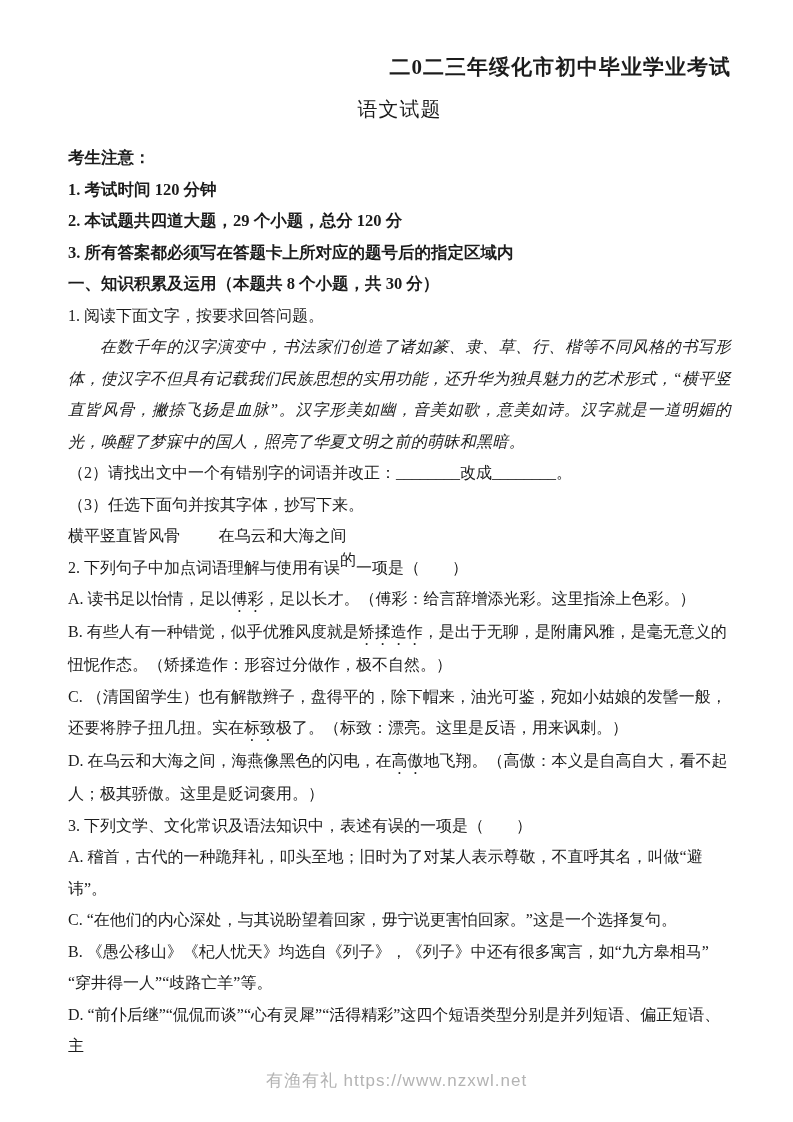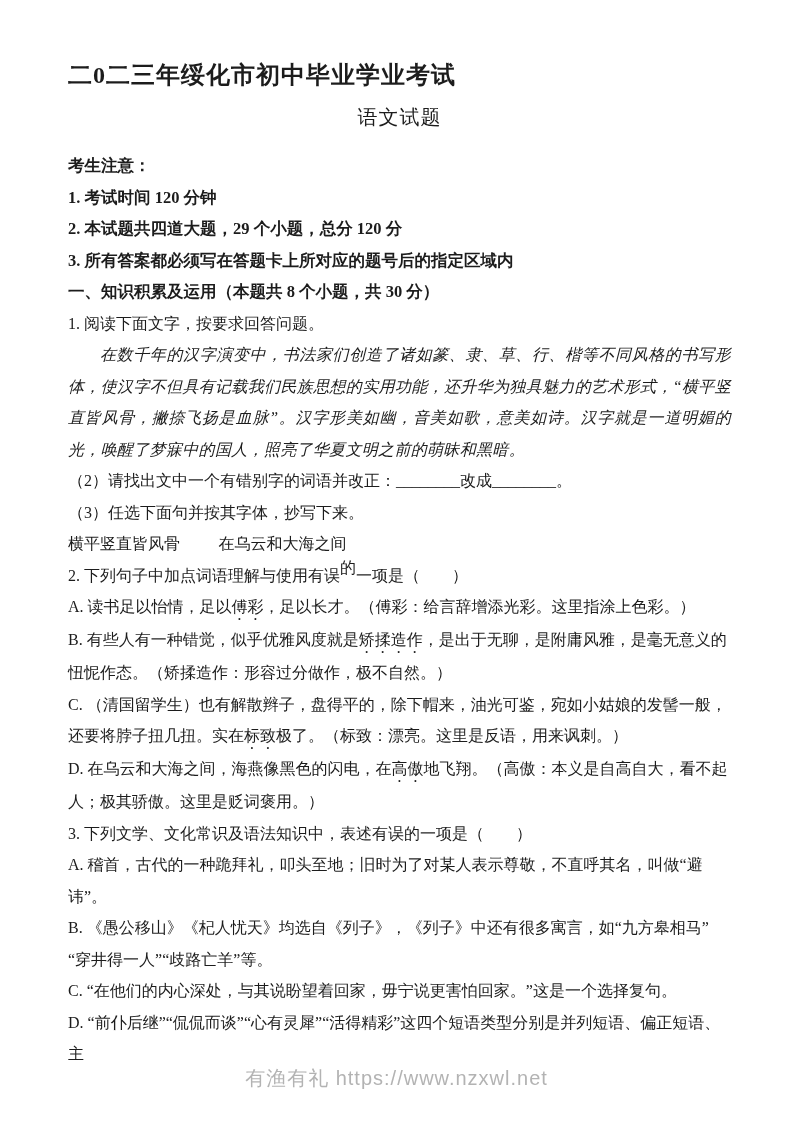--- a/index.html
+++ b/index.html
@@ -12,27 +12,26 @@
     height: 1122px;
     position: relative;
     overflow: hidden;
     font-family: "Liberation Serif", "DejaVu Serif", serif;
     color: #1c1c1c;
   }
   .page {
     padding: 54px 62px 0 68px;
   }
   .title {
-    text-align: left;
+    text-align: right;
     font-weight: bold;
-    font-size: 24px;
+    font-size: 21px;
     line-height: 26px;
     margin-bottom: 17px;
     letter-spacing: 1px;
-    margin-top: 8px;
   }
   .subtitle {
     text-align: center;
     font-weight: normal;
     font-size: 20px;
     line-height: 24px;
     margin-bottom: 21px;
     letter-spacing: 1px;
   }
   .bold-line {
@@ -66,21 +65,21 @@
     position: relative;
     top: -0.45em;
   }
   .footer {
     position: absolute;
     left: 0;
     right: 0;
     bottom: 30px;
     text-align: center;
     font-family: "Liberation Sans", "DejaVu Sans", sans-serif;
-    font-size: 20px;
+    font-size: 17px;
     color: #b3b3b3;
     letter-spacing: 1px;
   }
 </style>
 </head>
 <body>
 
 <div class="page">
 
   <div class="title">二0二三年绥化市初中毕业学业考试</div>
@@ -106,19 +105,19 @@
   <div class="line"><span>A. 读书足以怡情，足以</span><span class="em-dot">傅彩</span><span>，足以长才。（傅彩：给言辞增添光彩。这里指涂上色彩。）</span></div>
 
   <div class="line"><span>B. 有些人有一种错觉，似乎优雅风度就是</span><span class="em-dot">矫揉造作</span><span>，是出于无聊，是附庸风雅，是毫无意义的忸怩作态。（矫揉造作：形容过分做作，极不自然。）</span></div>
 
   <div class="line"><span>C. （清国留学生）也有解散辫子，盘得平的，除下帽来，油光可鉴，宛如小姑娘的发髻一般，还要将脖子扭几扭。实在</span><span class="em-dot">标致</span><span>极了。（标致：漂亮。这里是反语，用来讽刺。）</span></div>
 
   <div class="line"><span>D. 在乌云和大海之间，海燕像黑色的闪电，在</span><span class="em-dot">高傲</span><span>地飞翔。（高傲：本义是自高自大，看不起人；极其骄傲。这里是贬词褒用。）</span></div>
 
   <div class="line">3. 下列文学、文化常识及语法知识中，表述有误的一项是（　　）</div>
   <div class="line">A. 稽首，古代的一种跪拜礼，叩头至地；旧时为了对某人表示尊敬，不直呼其名，叫做“避讳”。</div>
+  <div class="line">C. “在他们的内心深处，与其说盼望着回家，毋宁说更害怕回家。”这是一个选择复句。</div>
   <div class="line">B. 《愚公移山》《杞人忧天》均选自《列子》，《列子》中还有很多寓言，如“九方皋相马”“穿井得一人”“歧路亡羊”等。</div>
-  <div class="line">C. “在他们的内心深处，与其说盼望着回家，毋宁说更害怕回家。”这是一个选择复句。</div>
   <div class="line">D. “前仆后继”“侃侃而谈”“心有灵犀”“活得精彩”这四个短语类型分别是并列短语、偏正短语、主</div>
 
 </div>
 
 <div class="footer">有渔有礼 https://www.nzxwl.net</div>
 
 </body></html>

